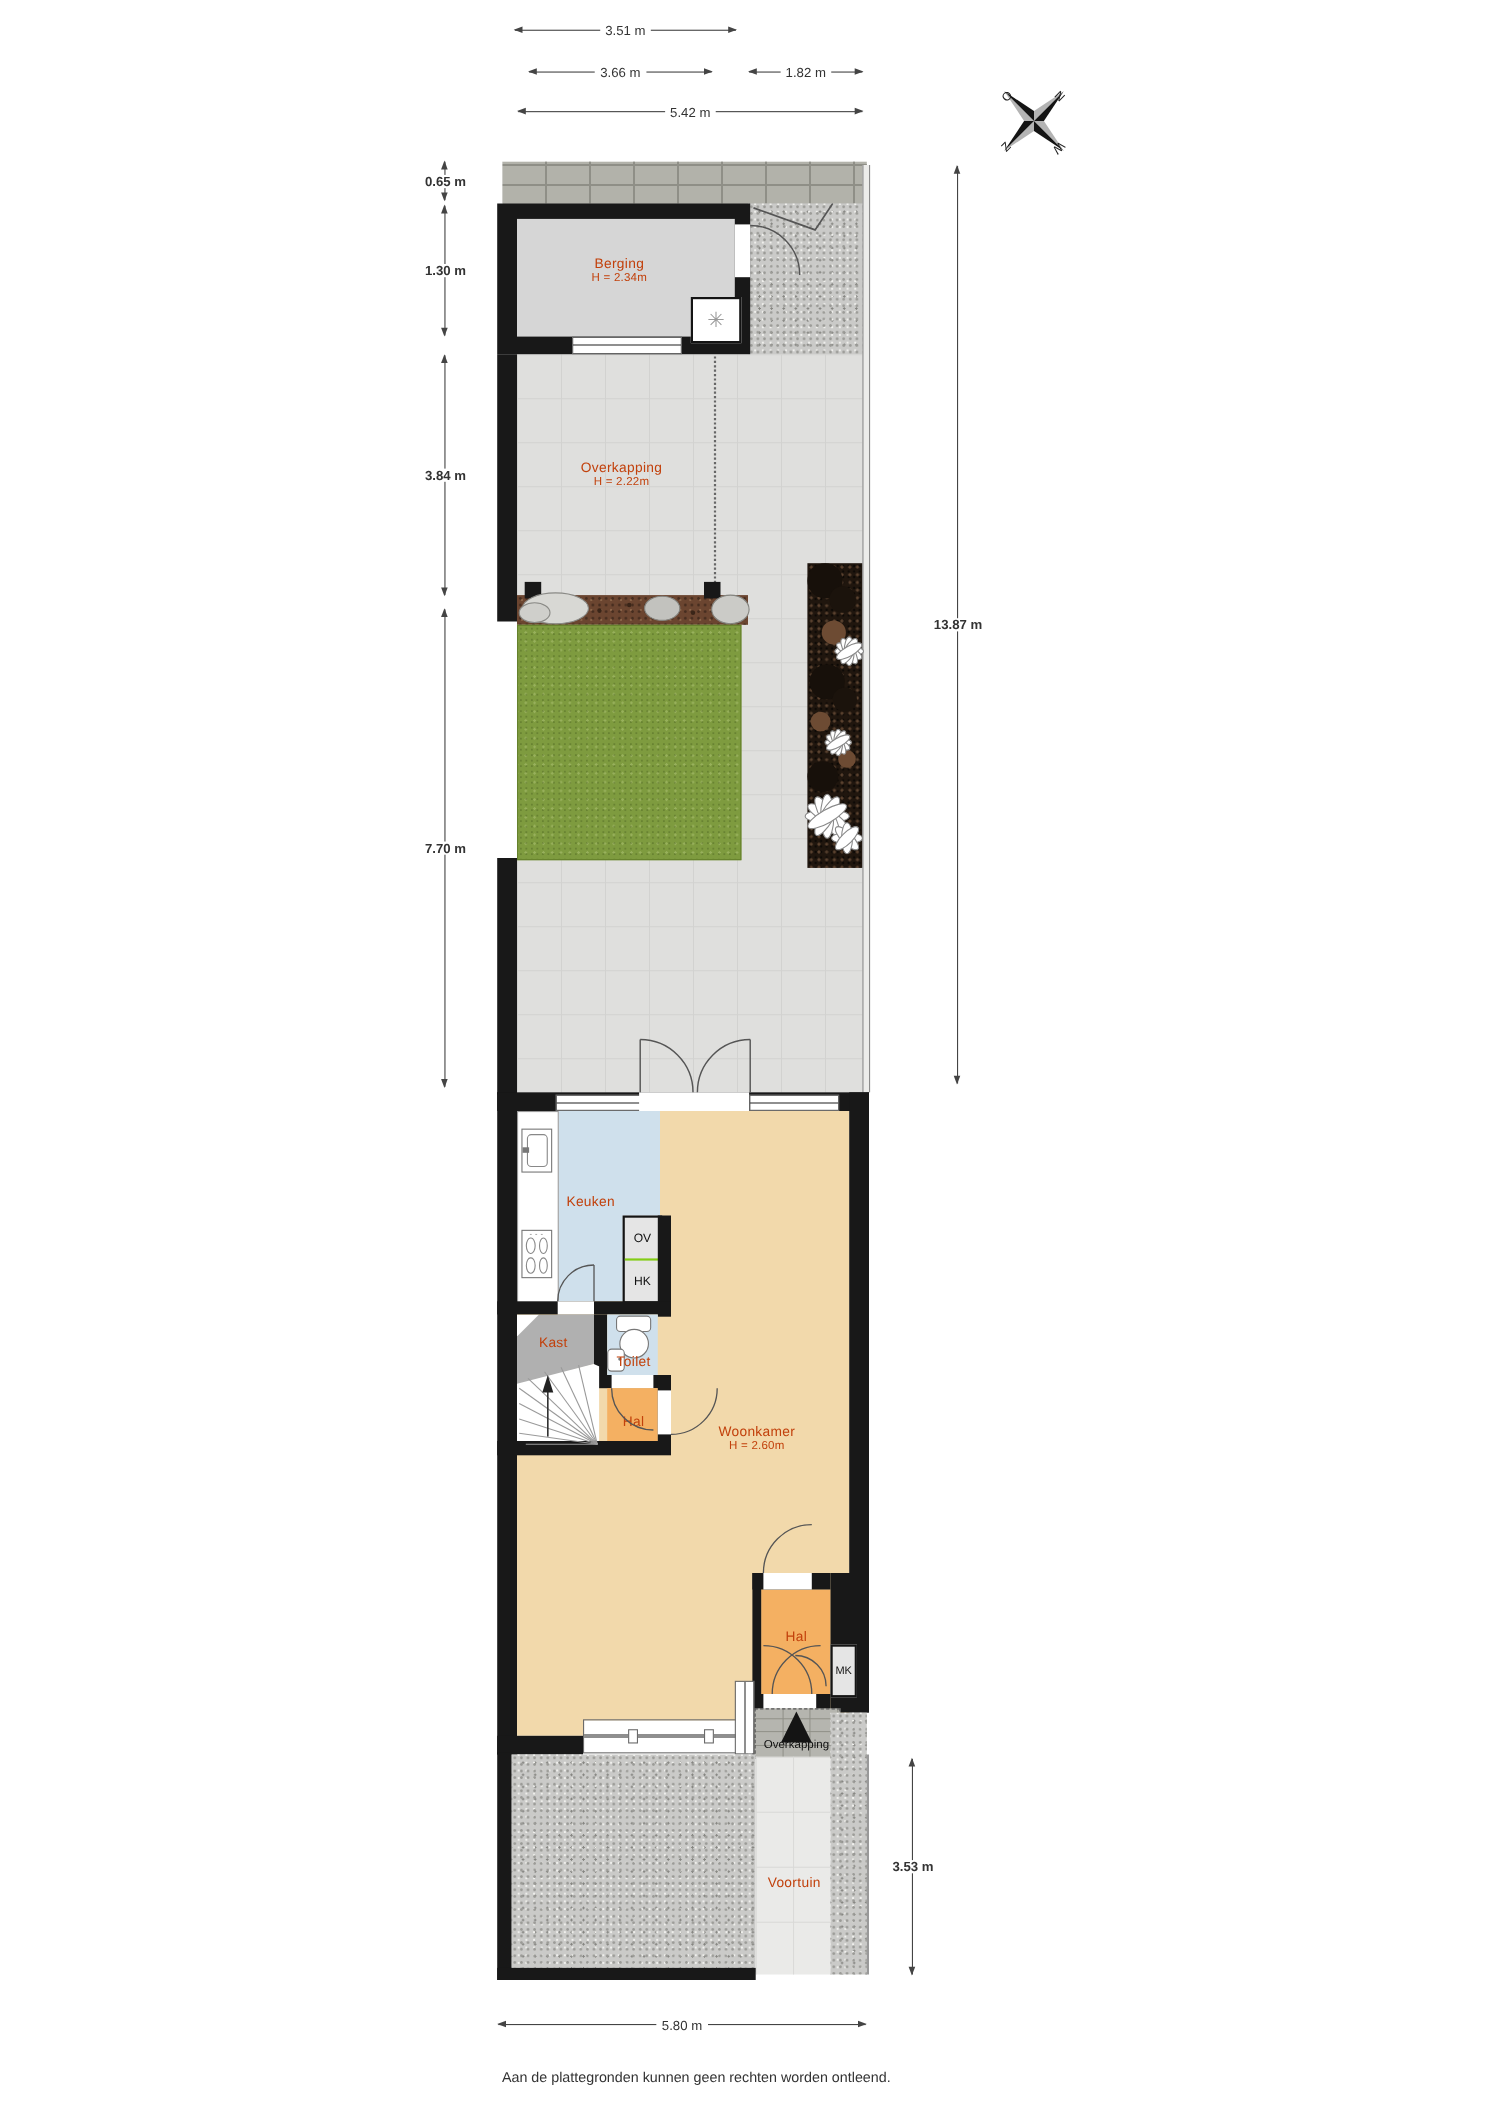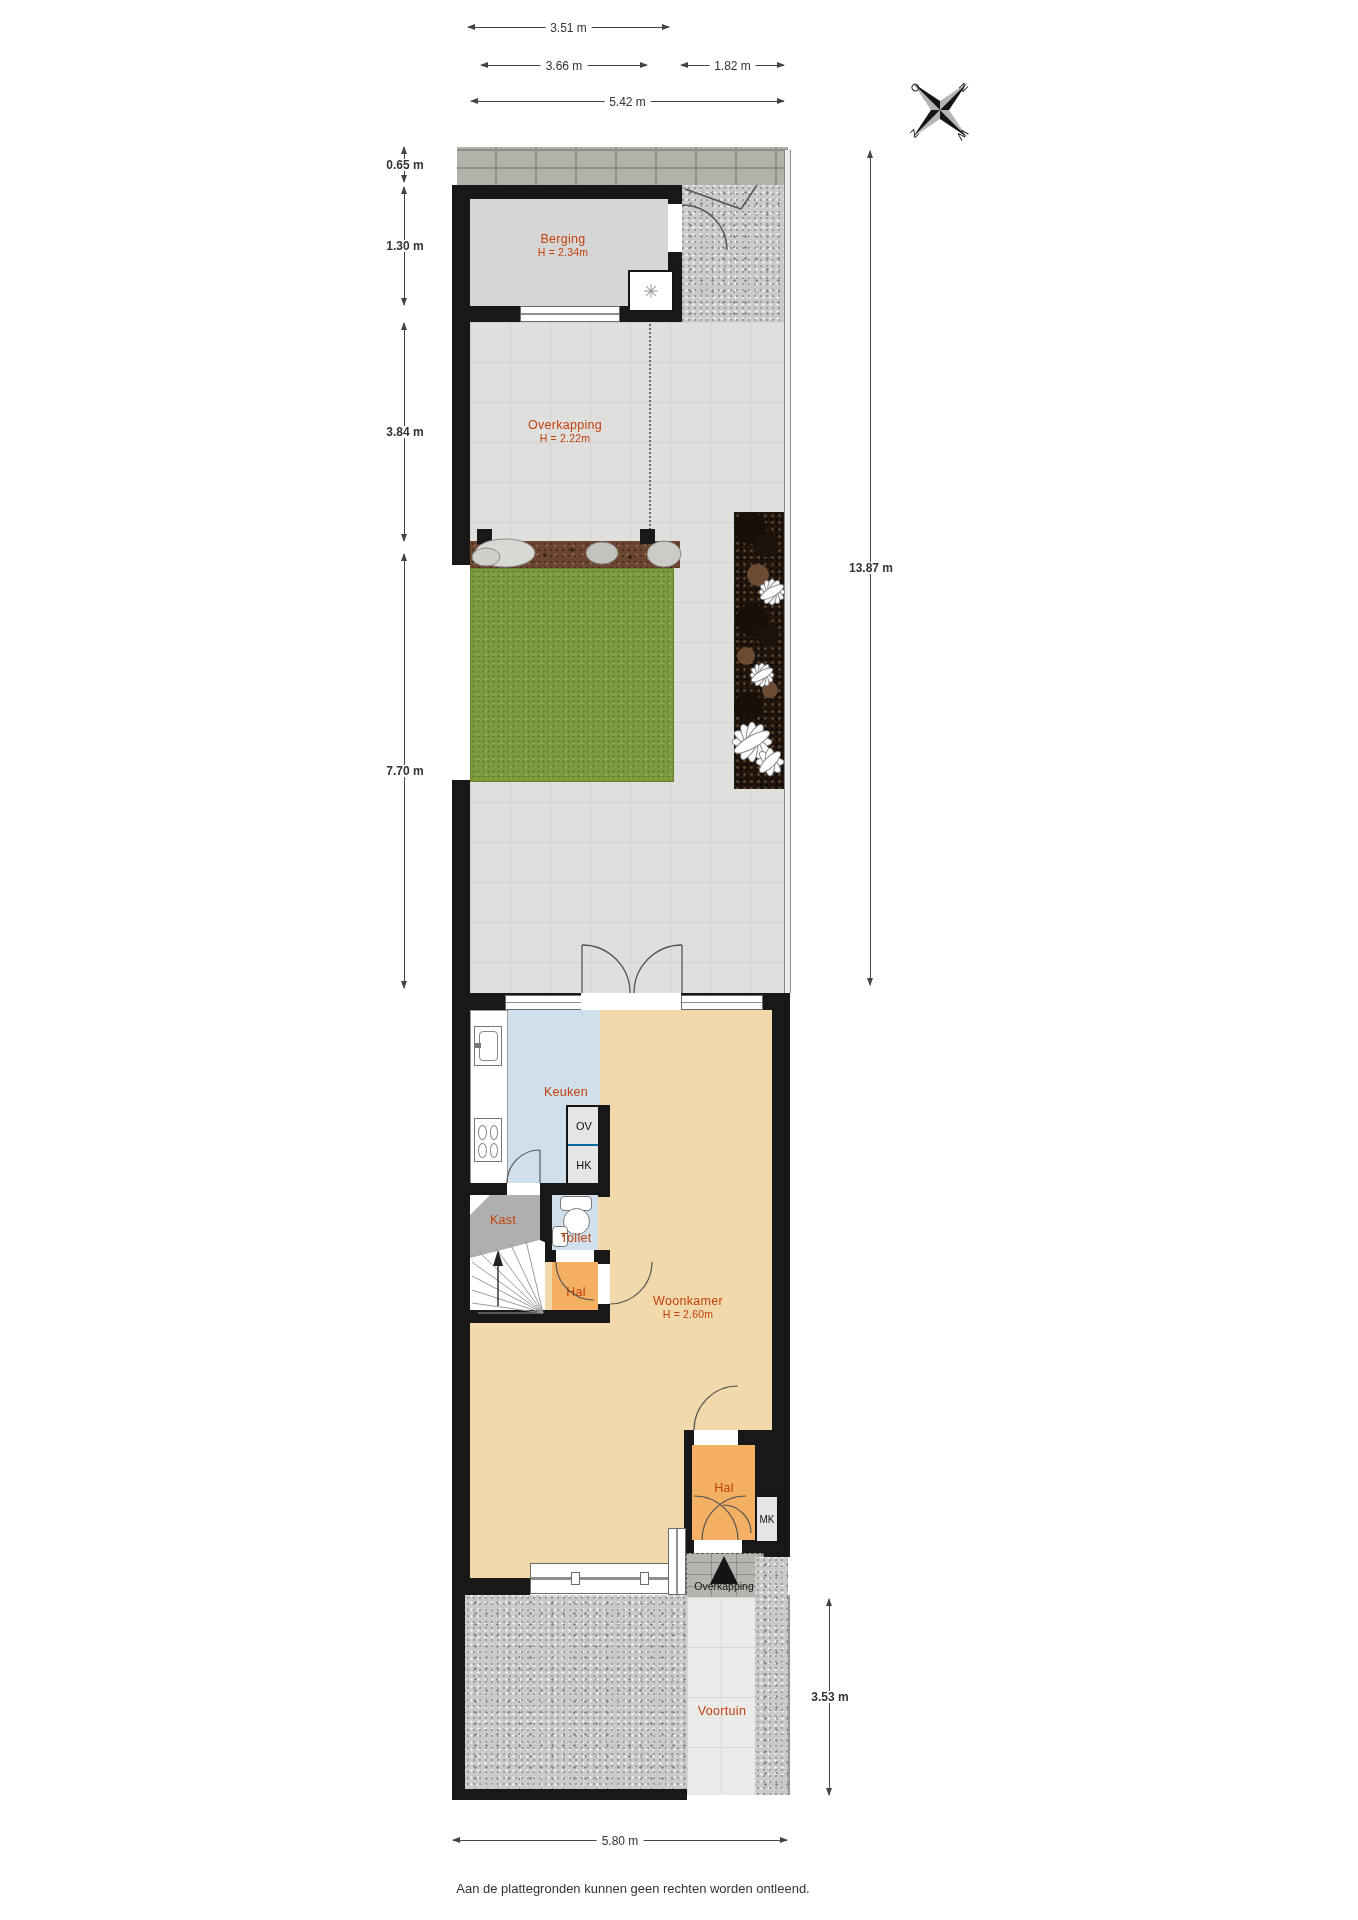--- a/index.html
+++ b/index.html
@@ -59,21 +59,21 @@
   
   .rlabel{position:absolute;transform:translate(-50%,-50%);font-size:12.5px;color:#c2410c;
     white-space:nowrap;line-height:1.1;text-align:center;letter-spacing:.3px;}
   .rsub{font-size:10.5px;letter-spacing:.2px;}
   .tinylabel{position:absolute;transform:translate(-50%,-50%);font-size:11px;color:#111;white-space:nowrap;}
   
   .fixt{position:absolute;background:#fff;border:1px solid #777;}
   .counter{position:absolute;background:#fff;border:1px solid #9a9a9a;}
   .cab{position:absolute;background:#e5e5e5;border:2px solid #141414;display:flex;flex-direction:column;}
   .cab .cell{flex:1;display:flex;align-items:center;justify-content:center;font-size:11px;color:#111;}
-  .cab .cell + .cell{border-top:2px solid #0369a1;}
+  .cab .cell + .cell{border-top:2px solid #84cc16;}
   .burners{position:absolute;inset:6px 3px 3px 3px;display:grid;grid-template-columns:1fr 1fr;gap:3px;}
   .burners i{border:1px solid #888;border-radius:50%;display:block;}
   .dots{position:absolute;top:2px;left:5px;right:5px;height:2px;
     background-image:radial-gradient(#777 1px,transparent 1px);background-size:5px 2px;}
   svg.overlay{position:absolute;left:0;top:0;pointer-events:none;}
   .footer{position:absolute;transform:translateX(-50%);font-size:13px;color:#333;white-space:nowrap;}
 </style>
 </head>
 <body>
 
@@ -248,21 +248,21 @@
   <div class="abs" style="left:788px;top:1595px;width:2px;height:200px;background:#999"></div>
 
   <div class="rlabel" style="left:563px;top:246px">
     <div>Berging</div>
     <div class="rsub">H = 2.34m</div>
   </div>
   <div class="rlabel" style="left:565px;top:432px">
     <div>Overkapping</div>
     <div class="rsub">H = 2.22m</div>
   </div>
-  <div class="rlabel" style="left:566px;top:1093px">Keuken</div>
+  <div class="rlabel" style="left:537px;top:1093px">Keuken</div>
   <div class="rlabel" style="left:503px;top:1221px">Kast</div>
   <div class="rlabel" style="left:576px;top:1239px">Toilet</div>
   <div class="rlabel" style="left:576px;top:1293px">Hal</div>
   <div class="rlabel" style="left:688px;top:1308px">
     <div>Woonkamer</div>
     <div class="rsub">H = 2.60m</div>
   </div>
   <div class="rlabel" style="left:724px;top:1489px">Hal</div>
   <div class="tinylabel" style="left:724px;top:1586px;font-size:10.5px">Overkapping</div>
   <div class="rlabel" style="left:722px;top:1712px">Voortuin</div>

